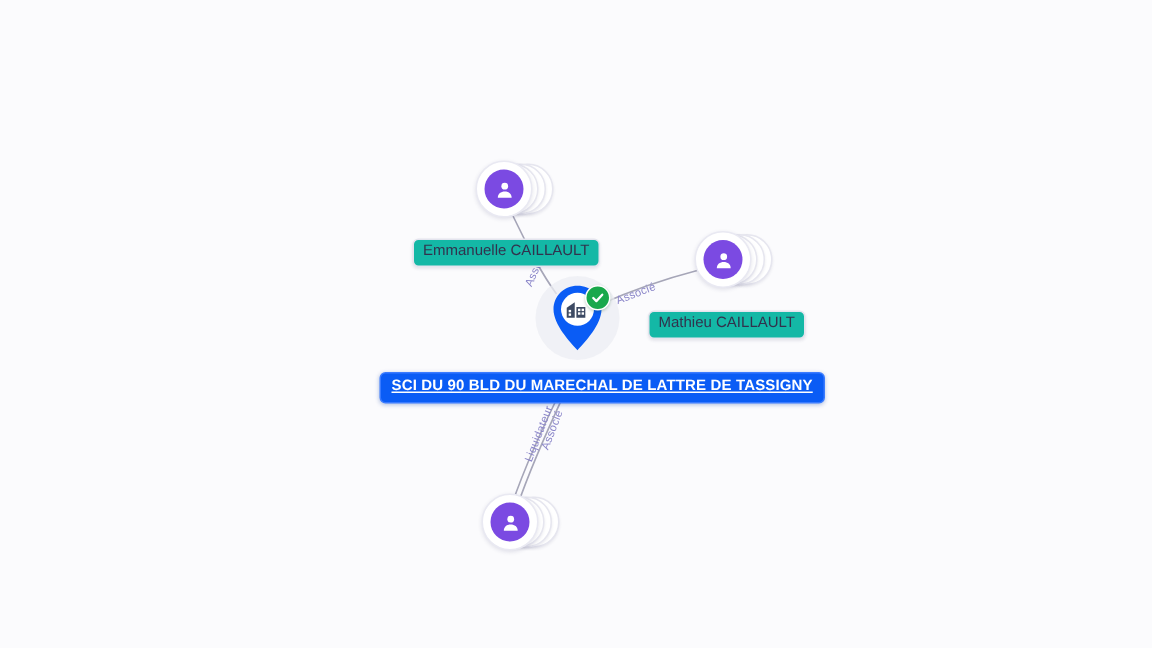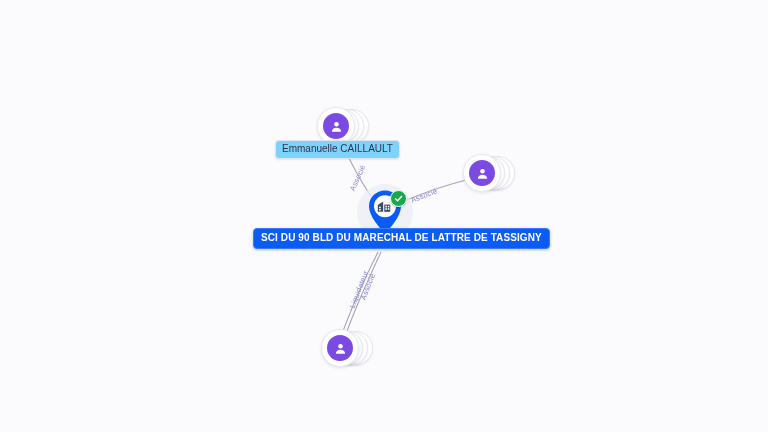--- a/index.html
+++ b/index.html
@@ -82,29 +82,30 @@
     background: #7b4ae2;
     display: flex;
     align-items: center;
     justify-content: center;
   }
   .avatar-inner svg { display: block; }
 
   
   .person-label {
     position: absolute;
-    background: #7dd3fc;
+    background: #14b8a6;
     border: 1px solid #e4e4ee;
     border-radius: 4px;
     padding: 2px 6px 3px 6px;
     font-size: 10px;
     color: #32324d;
     white-space: nowrap;
     box-shadow: 0 1px 2px rgba(40,40,90,0.10);
     line-height: 12px;
+    margin-top: 19px;
   }
 
   
   .company-node {
     position: absolute;
     width: 56px;
     height: 56px;
   }
   .company-halo {
     position: absolute;
@@ -199,20 +200,21 @@
     <div class="stack-card c1"></div>
     <div class="avatar-circle">
       <div class="avatar-inner">
         <svg width="15" height="15" viewBox="0 0 24 24" fill="#ffffff">
           <circle cx="12" cy="8.2" r="3.6"></circle>
           <path d="M4.6 20.4c0-4.1 3.3-6.5 7.4-6.5s7.4 2.4 7.4 6.5z"></path>
         </svg>
       </div>
     </div>
   </div>
+  <div class="person-label" style="left:432px; top:188px;">Mathieu CAILLAULT</div>
 
   <div class="person-node" style="left:321px; top:325px;">
     <div class="stack-card c3"></div>
     <div class="stack-card c2"></div>
     <div class="stack-card c1"></div>
     <div class="avatar-circle">
       <div class="avatar-inner">
         <svg width="15" height="15" viewBox="0 0 24 24" fill="#ffffff">
           <circle cx="12" cy="8.2" r="3.6"></circle>
           <path d="M4.6 20.4c0-4.1 3.3-6.5 7.4-6.5s7.4 2.4 7.4 6.5z"></path>
@@ -239,15 +241,15 @@
         </g>
       </svg>
     </div>
     <div class="company-badge">
       <svg width="9" height="9" viewBox="0 0 24 24" fill="none" stroke="#ffffff" stroke-width="4" stroke-linecap="round" stroke-linejoin="round">
         <path d="M4 12.5 L9.5 18 L20 6.5"></path>
       </svg>
     </div>
   </div>
 
-  <div class="company-label" style="left:253px; top:228px;">SCI DU 90 BLD DU MARECHAL DE LATTRE DE TASSIGNY</div>
+  <div class="company-label" style="left:253px; top:248px;text-decoration:underline;">SCI DU 90 BLD DU MARECHAL DE LATTRE DE TASSIGNY</div>
 
 </div>
 
 </body></html>

